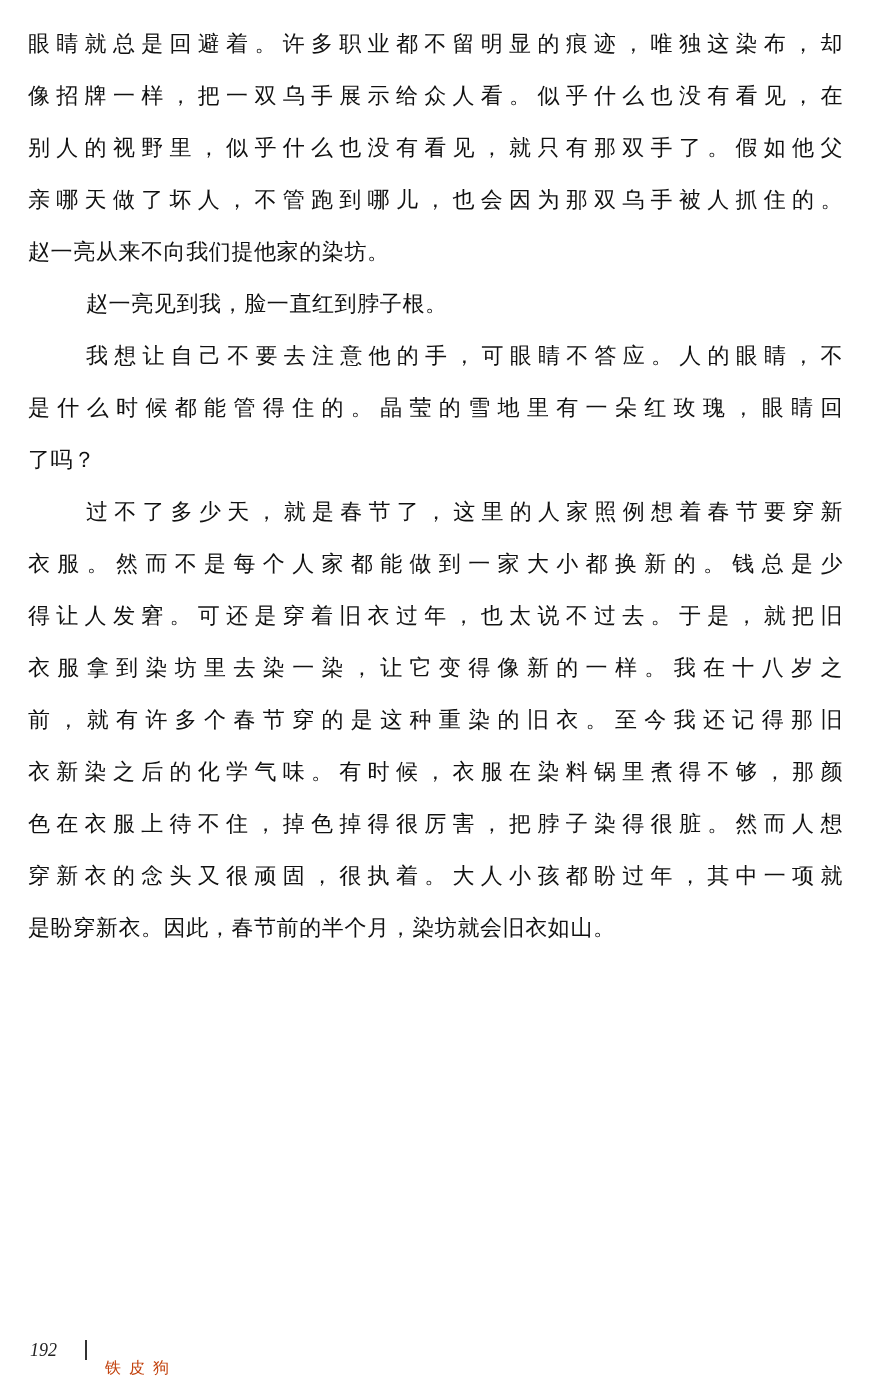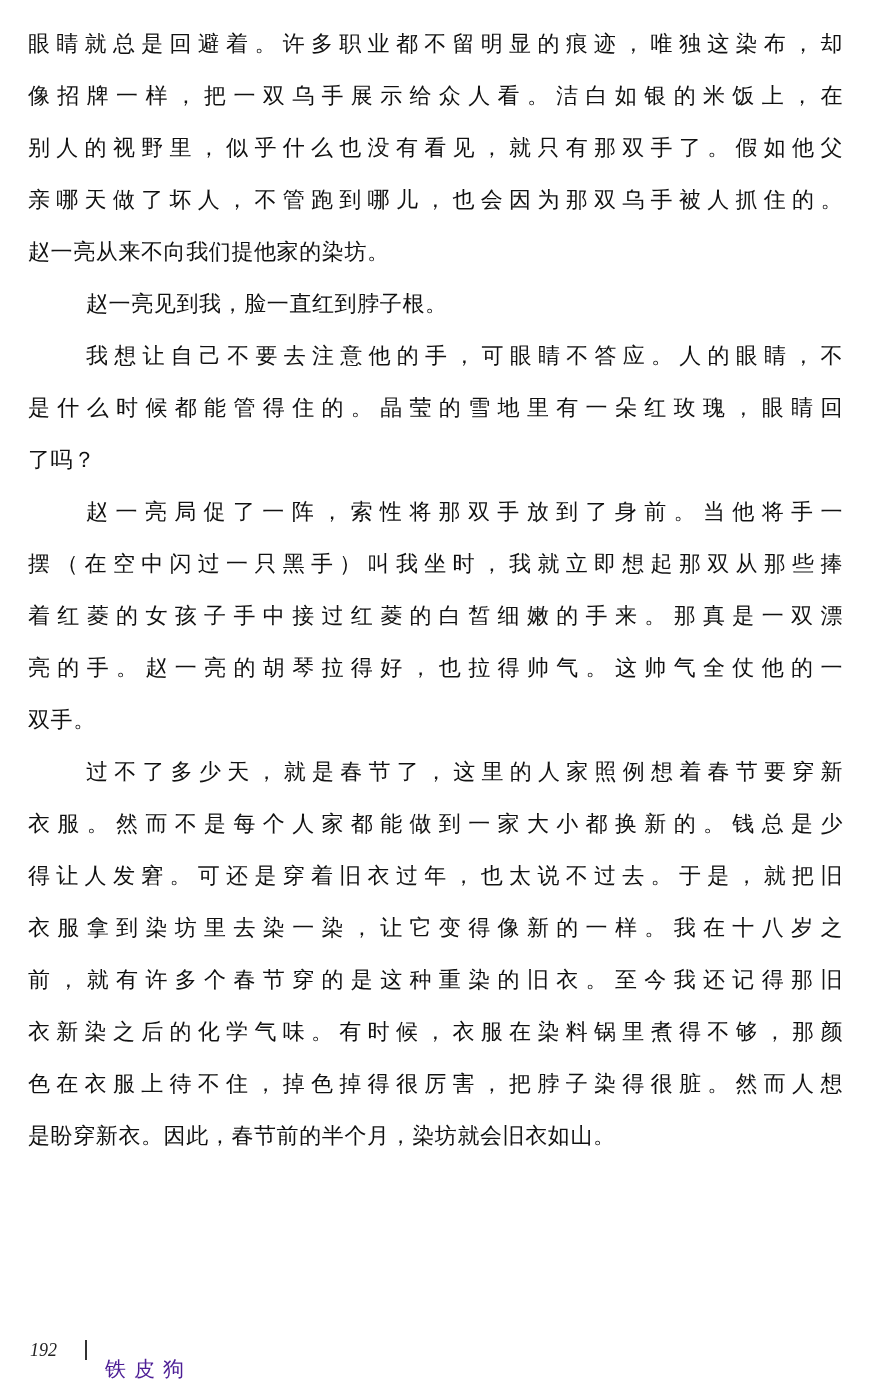--- a/index.html
+++ b/index.html
@@ -54,65 +54,59 @@
   }
   .footer-divider {
     display: inline-block;
     width: 2px;
     height: 20px;
     background: #333;
     margin: 0 18px 0 28px;
   }
   .book-title {
     font-family: "DejaVu Sans", "Liberation Sans", sans-serif;
-    font-size: 21px;
+    font-size: 16px;
     letter-spacing: 8px;
-    color: #4c1d95;
+    color: #c2410c;
     margin-top: 37px;
   }
 </style>
 </head>
 <body>
 
 <div class="page-body">
 
   <div>
     <span class="line">眼睛就总是回避着。许多职业都不留明显的痕迹，唯独这染布，却</span>
-    <span class="line">像招牌一样，把一双乌手展示给众人看。洁白如银的米饭上，在</span>
+    <span class="line">像招牌一样，把一双乌手展示给众人看。似乎什么也没有看见，在</span>
     <span class="line">别人的视野里，似乎什么也没有看见，就只有那双手了。假如他父</span>
     <span class="line">亲哪天做了坏人，不管跑到哪儿，也会因为那双乌手被人抓住的。</span>
     <span class="line last">赵一亮从来不向我们提他家的染坊。</span>
   </div>
 
   <div>
     <span class="line indent last">赵一亮见到我，脸一直红到脖子根。</span>
   </div>
 
   <div>
     <span class="line indent">我想让自己不要去注意他的手，可眼睛不答应。人的眼睛，不</span>
     <span class="line">是什么时候都能管得住的。晶莹的雪地里有一朵红玫瑰，眼睛回</span>
     <span class="line last">了吗？</span>
   </div>
 
-  <div>
-    <span class="line indent">赵一亮局促了一阵，索性将那双手放到了身前。当他将手一</span>
-    <span class="line">摆（在空中闪过一只黑手）叫我坐时，我就立即想起那双从那些捧</span>
-    <span class="line">着红菱的女孩子手中接过红菱的白皙细嫩的手来。那真是一双漂</span>
-    <span class="line">亮的手。赵一亮的胡琴拉得好，也拉得帅气。这帅气全仗他的一</span>
-    <span class="line last">双手。</span>
-  </div>
 
   <div>
     <span class="line indent">过不了多少天，就是春节了，这里的人家照例想着春节要穿新</span>
     <span class="line">衣服。然而不是每个人家都能做到一家大小都换新的。钱总是少</span>
     <span class="line">得让人发窘。可还是穿着旧衣过年，也太说不过去。于是，就把旧</span>
     <span class="line">衣服拿到染坊里去染一染，让它变得像新的一样。我在十八岁之</span>
     <span class="line">前，就有许多个春节穿的是这种重染的旧衣。至今我还记得那旧</span>
     <span class="line">衣新染之后的化学气味。有时候，衣服在染料锅里煮得不够，那颜</span>
     <span class="line">色在衣服上待不住，掉色掉得很厉害，把脖子染得很脏。然而人想</span>
+    <span class="line">穿新衣的念头又很顽固，很执着。大人小孩都盼过年，其中一项就</span>
     <span class="line last">是盼穿新衣。因此，春节前的半个月，染坊就会旧衣如山。</span>
   </div>
 </div>
 
 <div class="footer">
   <span class="page-number">192</span>
   <span class="footer-divider"></span>
   <span class="book-title">铁皮狗</span>
 </div>
 

